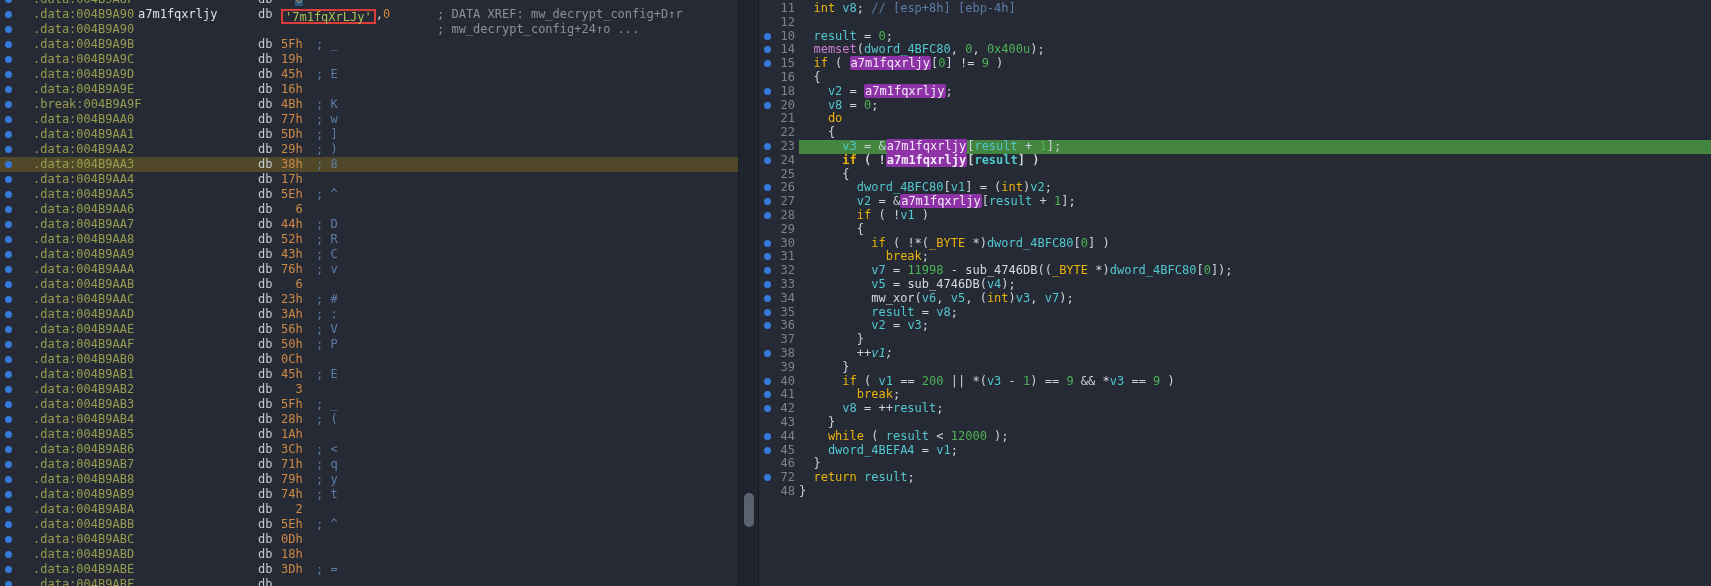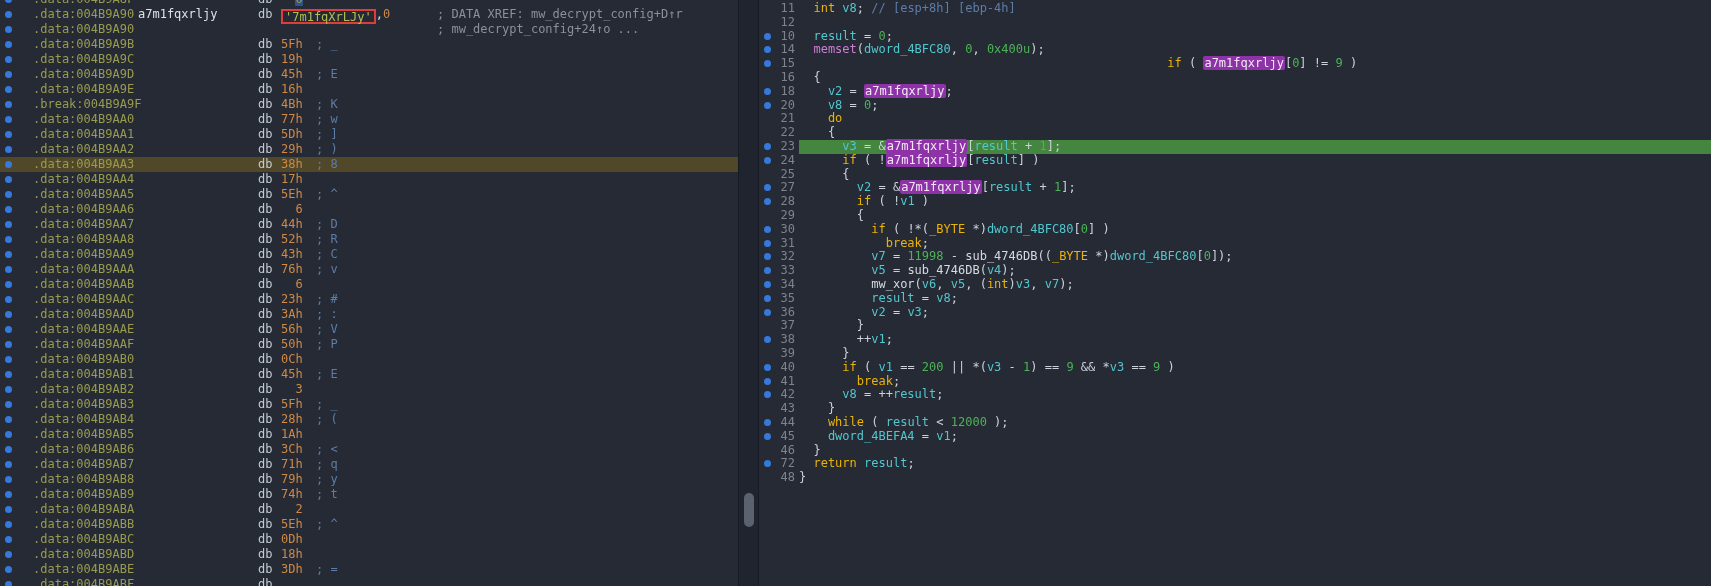--- a/index.html
+++ b/index.html
@@ -95,41 +95,42 @@
   </div>
   <div class="vsb">
     <div class="vsb-thumb"></div>
   </div>
   <div class="pane-right">
     <div class="pseudo-inner">
         <div class="pline"><span class="lnum">11</span><span class="code" style="padding-left: 14.45px;"><span class="tk-k">int</span><span class="tk-d"> </span><span class="tk-v">v8</span><span class="tk-d">; </span><span class="tk-c">// [esp+8h] [ebp-4h]</span></span></div>
         <div class="pline"><span class="lnum">12</span><span class="code" style="padding-left: 0px;"></span></div>
         <div class="pline"><span class="pdot"></span><span class="lnum">10</span><span class="code" style="padding-left: 14.45px;"><span class="tk-v">result</span><span class="tk-d"> = </span><span class="tk-n">0</span><span class="tk-d">;</span></span></div>
         <div class="pline"><span class="pdot"></span><span class="lnum">14</span><span class="code" style="padding-left: 14.45px;"><span class="tk-lib">memset</span><span class="tk-d">(</span><span class="tk-g">dword_4BFC80</span><span class="tk-d">, </span><span class="tk-n">0</span><span class="tk-d">, </span><span class="tk-n">0x400u</span><span class="tk-d">);</span></span></div>
-        <div class="pline"><span class="pdot"></span><span class="lnum">15</span><span class="code" style="padding-left: 14.45px; text-align: center;"><span class="tk-k">if</span><span class="tk-d"> ( </span><span class="tk-h">a7m1fqxrljy</span><span class="tk-d">[</span><span class="tk-n">0</span><span class="tk-d">] != </span><span class="tk-n">9</span><span class="tk-d"> )</span></span></div>
+        <div class="pline"><span class="pdot"></span><span class="lnum">15</span><span class="code" style="padding-left: 14.45px;"><span class="tk-k">if</span><span class="tk-d"> ( </span><span class="tk-h">a7m1fqxrljy</span><span class="tk-d">[</span><span class="tk-n">0</span><span class="tk-d">] != </span><span class="tk-n">9</span><span class="tk-d"> )</span></span></div>
         <div class="pline"><span class="lnum">16</span><span class="code" style="padding-left: 14.45px;"><span class="tk-d">{</span></span></div>
         <div class="pline"><span class="pdot"></span><span class="lnum">18</span><span class="code" style="padding-left: 28.9px;"><span class="tk-v">v2</span><span class="tk-d"> = </span><span class="tk-h">a7m1fqxrljy</span><span class="tk-d">;</span></span></div>
         <div class="pline"><span class="pdot"></span><span class="lnum">20</span><span class="code" style="padding-left: 28.9px;"><span class="tk-v">v8</span><span class="tk-d"> = </span><span class="tk-n">0</span><span class="tk-d">;</span></span></div>
         <div class="pline"><span class="lnum">21</span><span class="code" style="padding-left: 28.9px;"><span class="tk-k">do</span></span></div>
         <div class="pline"><span class="lnum">22</span><span class="code" style="padding-left: 28.9px;"><span class="tk-d">{</span></span></div>
         <div class="pline hl"><span class="pdot"></span><span class="lnum">23</span><span class="code" style="padding-left: 43.35px;"><span class="tk-v">v3</span><span class="tk-d"> = &amp;</span><span class="tk-h">a7m1fqxrljy</span><span class="tk-d">[</span><span class="tk-v">result</span><span class="tk-d"> + </span><span class="tk-n">1</span><span class="tk-d">];</span></span></div>
-        <div class="pline"><span class="pdot"></span><span class="lnum">24</span><span class="code" style="padding-left: 43.35px;"><span class="tk-k">if</span><span class="tk-d"> ( !</span><span class="tk-h">a7m1fqxrljy</span><span class="tk-d">[</span><span class="tk-v">result</span><span class="tk-d">] )</span></span></div>
+        <div class="pline"><span class="pdot"></span><span class="lnum">24</span><span class="code" style="padding-left: 43.35px; font-weight: bold;"><span class="tk-k">if</span><span class="tk-d"> ( !</span><span class="tk-h">a7m1fqxrljy</span><span class="tk-d">[</span><span class="tk-v">result</span><span class="tk-d">] )</span></span></div>
         <div class="pline"><span class="lnum">25</span><span class="code" style="padding-left: 43.35px;"><span class="tk-d">{</span></span></div>
+        <div class="pline"><span class="pdot"></span><span class="lnum">26</span><span class="code" style="padding-left: 57.8px;"><span class="tk-g">dword_4BFC80</span><span class="tk-d">[</span><span class="tk-v">v1</span><span class="tk-d">] = (</span><span class="tk-k">int</span><span class="tk-d">)</span><span class="tk-v">v2</span><span class="tk-d">;</span></span></div>
         <div class="pline"><span class="pdot"></span><span class="lnum">27</span><span class="code" style="padding-left: 57.8px;"><span class="tk-v">v2</span><span class="tk-d"> = &amp;</span><span class="tk-h">a7m1fqxrljy</span><span class="tk-d">[</span><span class="tk-v">result</span><span class="tk-d"> + </span><span class="tk-n">1</span><span class="tk-d">];</span></span></div>
         <div class="pline"><span class="pdot"></span><span class="lnum">28</span><span class="code" style="padding-left: 57.8px;"><span class="tk-k">if</span><span class="tk-d"> ( !</span><span class="tk-v">v1</span><span class="tk-d"> )</span></span></div>
         <div class="pline"><span class="lnum">29</span><span class="code" style="padding-left: 57.8px;"><span class="tk-d">{</span></span></div>
         <div class="pline"><span class="pdot"></span><span class="lnum">30</span><span class="code" style="padding-left: 72.25px;"><span class="tk-k">if</span><span class="tk-d"> ( !*(</span><span class="tk-k">_BYTE</span><span class="tk-d"> *)</span><span class="tk-g">dword_4BFC80</span><span class="tk-d">[</span><span class="tk-n">0</span><span class="tk-d">] )</span></span></div>
         <div class="pline"><span class="pdot"></span><span class="lnum">31</span><span class="code" style="padding-left: 86.7px;"><span class="tk-k">break</span><span class="tk-d">;</span></span></div>
         <div class="pline"><span class="pdot"></span><span class="lnum">32</span><span class="code" style="padding-left: 72.25px;"><span class="tk-v">v7</span><span class="tk-d"> = </span><span class="tk-n">11998</span><span class="tk-d"> - </span><span class="tk-f">sub_4746DB</span><span class="tk-d">((</span><span class="tk-k">_BYTE</span><span class="tk-d"> *)</span><span class="tk-g">dword_4BFC80</span><span class="tk-d">[</span><span class="tk-n">0</span><span class="tk-d">]);</span></span></div>
         <div class="pline"><span class="pdot"></span><span class="lnum">33</span><span class="code" style="padding-left: 72.25px;"><span class="tk-v">v5</span><span class="tk-d"> = </span><span class="tk-f">sub_4746DB</span><span class="tk-d">(</span><span class="tk-v">v4</span><span class="tk-d">);</span></span></div>
         <div class="pline"><span class="pdot"></span><span class="lnum">34</span><span class="code" style="padding-left: 72.25px;"><span class="tk-f">mw_xor</span><span class="tk-d">(</span><span class="tk-v">v6</span><span class="tk-d">, </span><span class="tk-v">v5</span><span class="tk-d">, (</span><span class="tk-k">int</span><span class="tk-d">)</span><span class="tk-v">v3</span><span class="tk-d">, </span><span class="tk-v">v7</span><span class="tk-d">);</span></span></div>
         <div class="pline"><span class="pdot"></span><span class="lnum">35</span><span class="code" style="padding-left: 72.25px;"><span class="tk-v">result</span><span class="tk-d"> = </span><span class="tk-v">v8</span><span class="tk-d">;</span></span></div>
         <div class="pline"><span class="pdot"></span><span class="lnum">36</span><span class="code" style="padding-left: 72.25px;"><span class="tk-v">v2</span><span class="tk-d"> = </span><span class="tk-v">v3</span><span class="tk-d">;</span></span></div>
         <div class="pline"><span class="lnum">37</span><span class="code" style="padding-left: 57.8px;"><span class="tk-d">}</span></span></div>
-        <div class="pline"><span class="pdot"></span><span class="lnum">38</span><span class="code" style="padding-left: 57.8px;"><span class="tk-d">++</span><span class="tk-v">v1</span><span class="tk-d">;</span></span></div>
+        <div class="pline"><span class="pdot"></span><span class="lnum">38</span><span class="code" style="padding-left: 57.8px; font-style: italic;"><span class="tk-d">++</span><span class="tk-v">v1</span><span class="tk-d">;</span></span></div>
         <div class="pline"><span class="lnum">39</span><span class="code" style="padding-left: 43.35px;"><span class="tk-d">}</span></span></div>
         <div class="pline"><span class="pdot"></span><span class="lnum">40</span><span class="code" style="padding-left: 43.35px;"><span class="tk-k">if</span><span class="tk-d"> ( </span><span class="tk-v">v1</span><span class="tk-d"> == </span><span class="tk-n">200</span><span class="tk-d"> || *(</span><span class="tk-v">v3</span><span class="tk-d"> - </span><span class="tk-n">1</span><span class="tk-d">) == </span><span class="tk-n">9</span><span class="tk-d"> &amp;&amp; *</span><span class="tk-v">v3</span><span class="tk-d"> == </span><span class="tk-n">9</span><span class="tk-d"> )</span></span></div>
         <div class="pline"><span class="pdot"></span><span class="lnum">41</span><span class="code" style="padding-left: 57.8px;"><span class="tk-k">break</span><span class="tk-d">;</span></span></div>
         <div class="pline"><span class="pdot"></span><span class="lnum">42</span><span class="code" style="padding-left: 43.35px;"><span class="tk-v">v8</span><span class="tk-d"> = ++</span><span class="tk-v">result</span><span class="tk-d">;</span></span></div>
         <div class="pline"><span class="lnum">43</span><span class="code" style="padding-left: 28.9px;"><span class="tk-d">}</span></span></div>
         <div class="pline"><span class="pdot"></span><span class="lnum">44</span><span class="code" style="padding-left: 28.9px;"><span class="tk-k">while</span><span class="tk-d"> ( </span><span class="tk-v">result</span><span class="tk-d"> &lt; </span><span class="tk-n">12000</span><span class="tk-d"> );</span></span></div>
         <div class="pline"><span class="pdot"></span><span class="lnum">45</span><span class="code" style="padding-left: 28.9px;"><span class="tk-g">dword_4BEFA4</span><span class="tk-d"> = </span><span class="tk-v">v1</span><span class="tk-d">;</span></span></div>
         <div class="pline"><span class="lnum">46</span><span class="code" style="padding-left: 14.45px;"><span class="tk-d">}</span></span></div>
         <div class="pline"><span class="pdot"></span><span class="lnum">72</span><span class="code" style="padding-left: 14.45px;"><span class="tk-k">return</span><span class="tk-d"> </span><span class="tk-v">result</span><span class="tk-d">;</span></span></div>
         <div class="pline"><span class="lnum">48</span><span class="code" style="padding-left: 0px;"><span class="tk-d">}</span></span></div>

